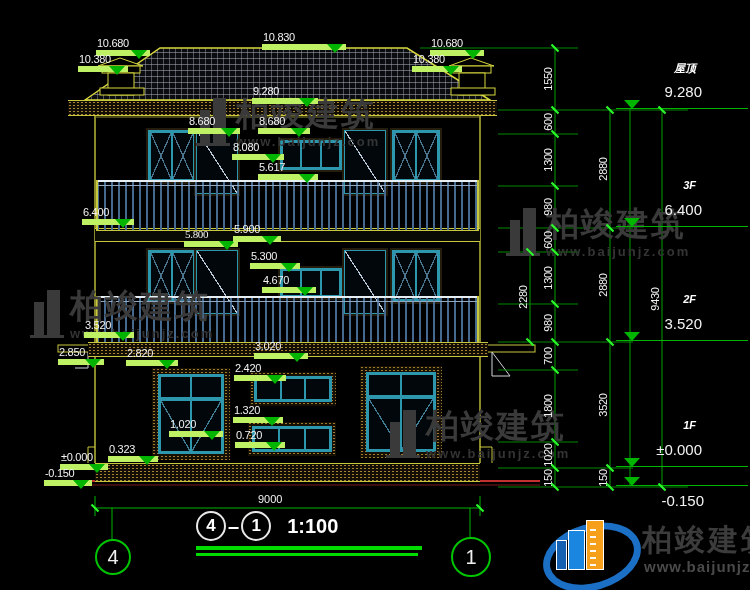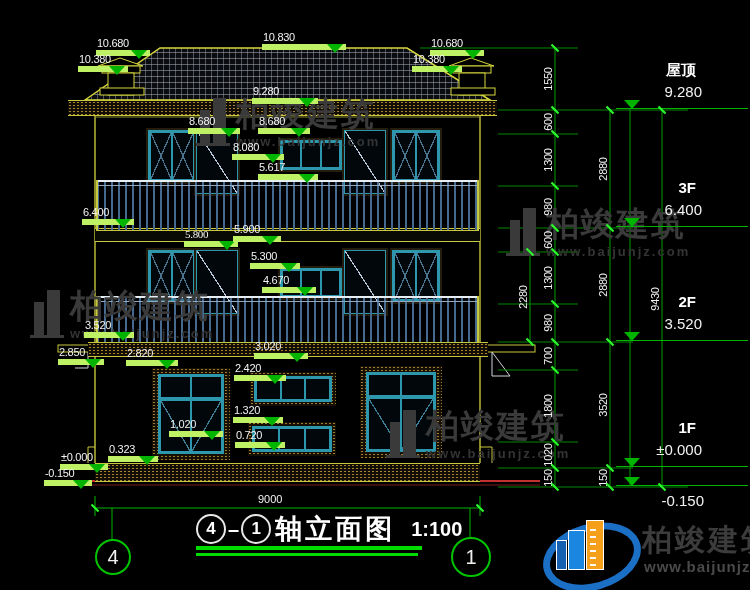--- a/index.html
+++ b/index.html
@@ -43,21 +43,21 @@
   .rail{position:absolute;z-index:8;border-top:2px solid #e6edf3;border-bottom:1px solid #c8c83e;
     background-image:linear-gradient(#8fa9c2 0 0),repeating-linear-gradient(90deg,#46698f 0 2px,transparent 2px 7px);
     background-size:100% 1px,100% 100%;background-position:0 3px,0 0;background-repeat:no-repeat,repeat;}
   .rail::before,.rail::after{content:"";position:absolute;top:-2px;bottom:-1px;width:2px;background:#c8c83e;}
   .rail::before{left:-1px;}.rail::after{right:-1px;}
   
   .marker{position:absolute;z-index:30;height:15px;border-bottom:6px solid #bef264;transform:translateY(-15px);}
   .marker .lb{position:absolute;left:1px;bottom:1px;font-size:11px;line-height:11px;color:#f2f2f2;white-space:nowrap;letter-spacing:-.3px;}
   .marker .tri{position:absolute;right:3px;top:15px;width:0;height:0;border-left:8px solid transparent;border-right:8px solid transparent;border-top:9px solid #00b400;}
   .rlevel{position:absolute;z-index:30;width:132px;border-top:1px solid #00b400;}
-  .rlevel .nm{position:absolute;right:52px;top:-48px;font-size:15px;font-weight:bold;color:#fff;white-space:nowrap;}
+  .rlevel .nm{position:absolute;right:52px;top:-48px;font-size:11px;font-weight:bold;color:#fff;white-space:nowrap;font-style:italic;}
   .rlevel .vl{position:absolute;right:46px;top:-26px;font-size:15px;color:#f2f2f2;white-space:nowrap;}
   .rlevel .bl{position:absolute;right:44px;top:6px;font-size:15px;color:#f2f2f2;white-space:nowrap;}
   .rlevel .tri{position:absolute;left:8px;top:-9px;width:0;height:0;border-left:8px solid transparent;border-right:8px solid transparent;border-top:9px solid #00b400;}
   .dseg{position:absolute;z-index:30;width:14px;display:flex;align-items:center;justify-content:center;}
   .dseg span{transform:rotate(-90deg);font-size:11px;color:#f2f2f2;white-space:nowrap;letter-spacing:-.3px;}
   .tick{position:absolute;z-index:31;width:10px;height:2px;background:#2bff2b;transform:translate(-50%,-50%) rotate(45deg);}
   
   .wm{position:absolute;z-index:20;display:flex;align-items:flex-start;color:#3a3a3a;}
   .wm .wm-ic{width:34px;height:50px;margin-right:6px;position:relative;}
   .wm .wm-ic i{position:absolute;background:#3a3a3a;}
@@ -535,21 +535,20 @@
       <div class="tick" style="left: 95px; top: 508px;"></div>
       <div class="tick" style="left: 480px; top: 508px;"></div>
     </div>
 
   <div id="dim9000">9000</div>
 
   <div id="titleblock">
     <span class="circ">4</span>
     <span style="font-weight:bold;font-size:20px;margin:0 2px;">–</span>
     <span class="circ">1</span>
-    <span id="title-text">轴立面图</span>
     <span id="title-scale">1:100</span>
   </div>
   <div class="uline" style="left:196px;top:546px;width:226px;height:4px;"></div>
   <div class="uline" style="left:196px;top:553px;width:222px;height:3px;"></div>
 
   <div class="bubble" style="left:95px;top:539px;width:32px;height:32px;">4</div>
   <div class="bubble" style="left:451px;top:537px;width:36px;height:36px;">1</div>
 
   <div id="logo">
     <span class="swoosh"></span>

